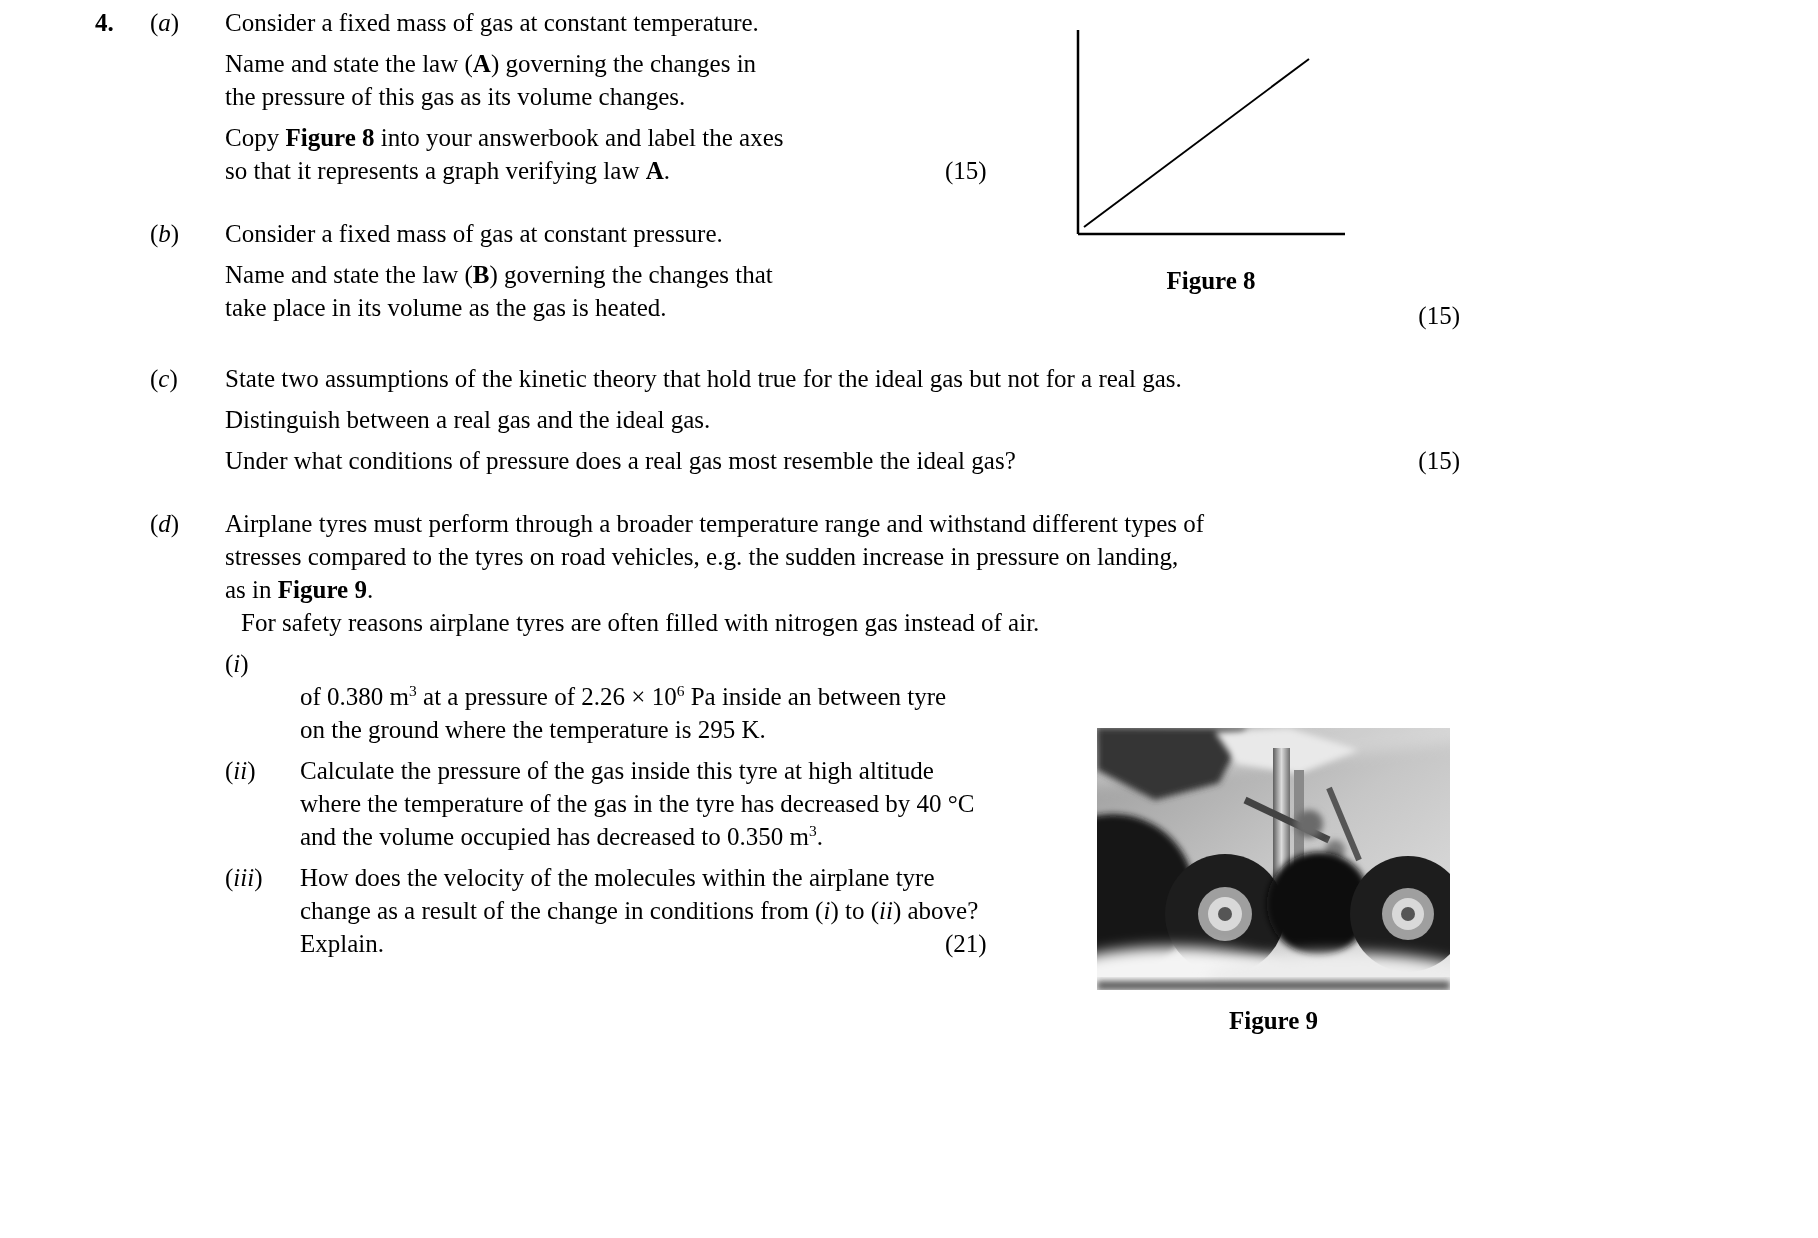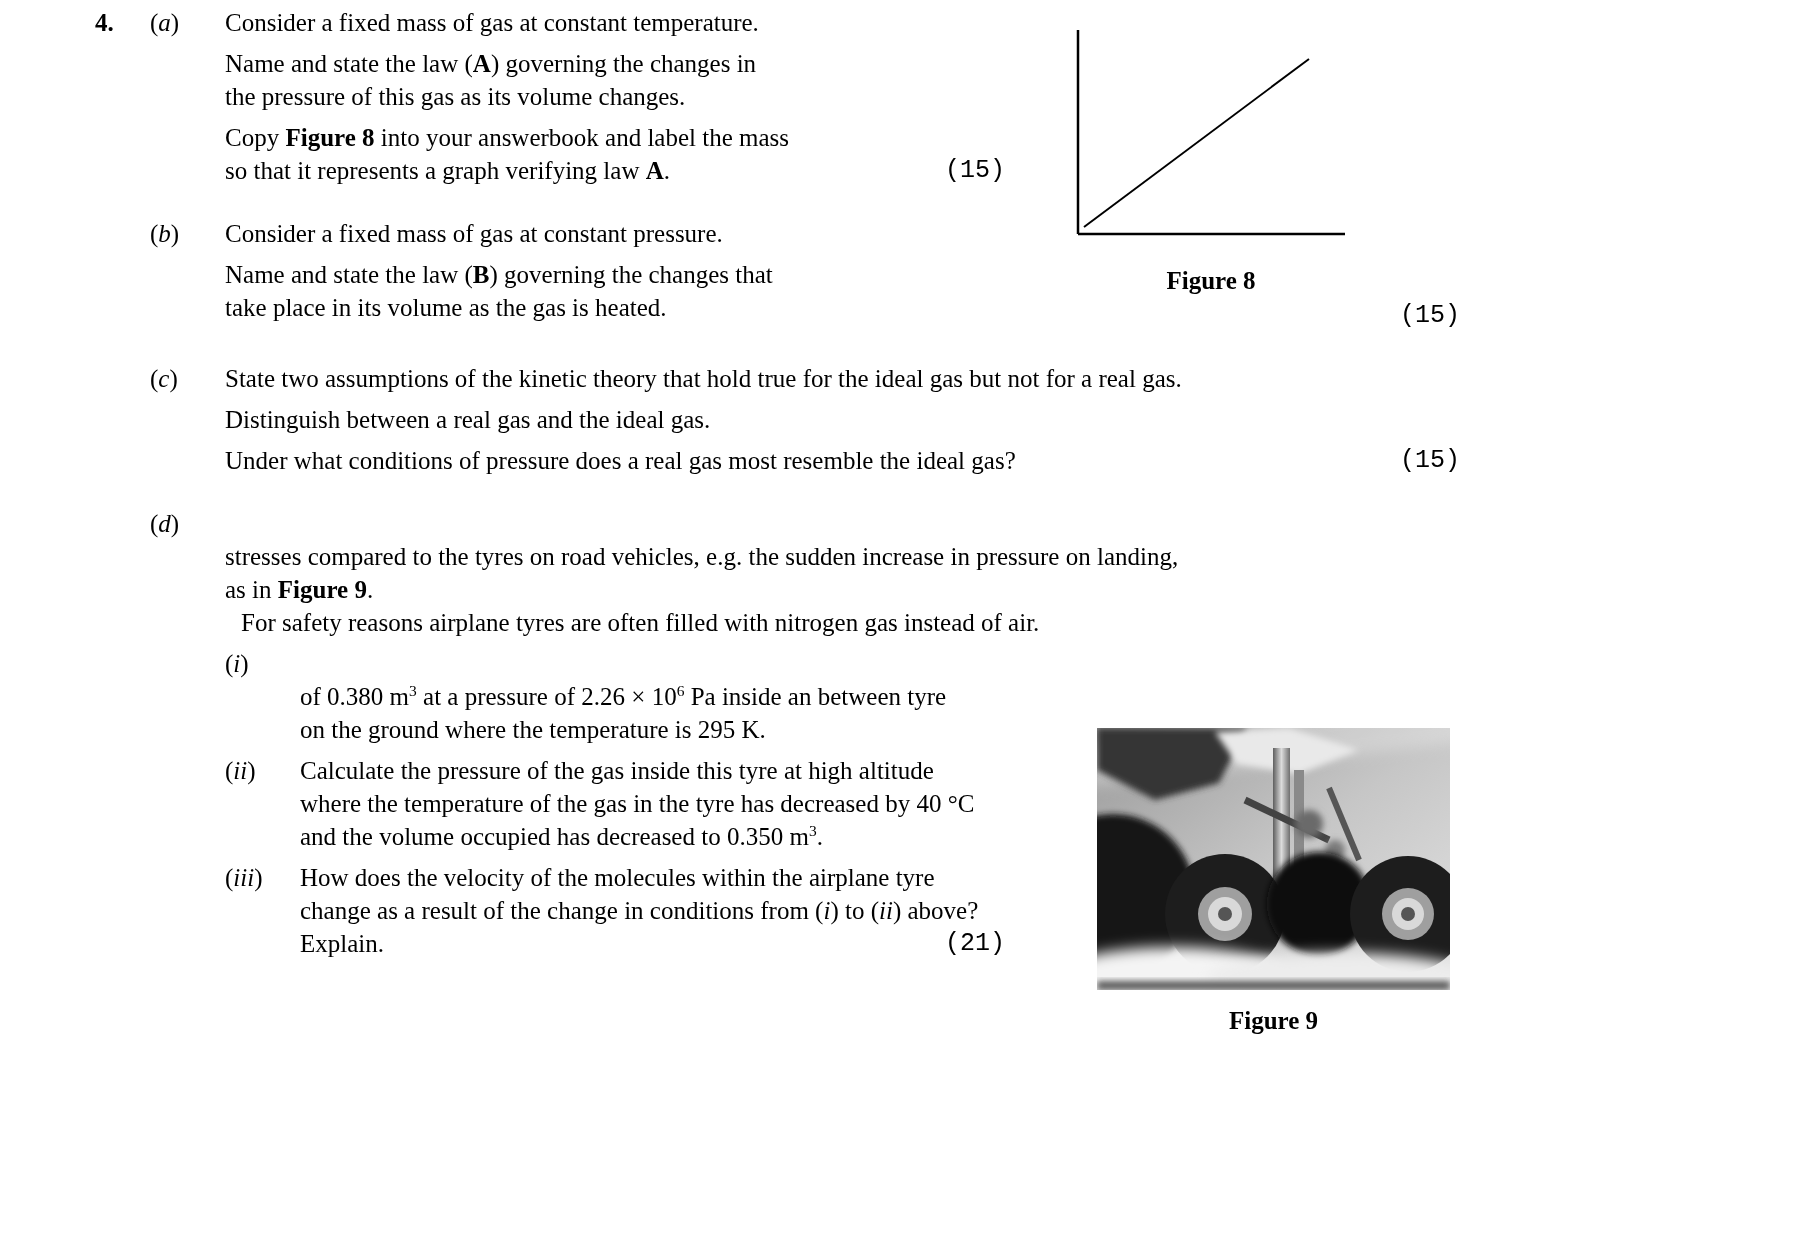--- a/index.html
+++ b/index.html
@@ -30,21 +30,21 @@
   .plabel{}
   .ptext p{margin:8px 0 0 0;position:relative;}
   .ptext p.nogap{margin-top:0;margin-left:16px;}
   .ptext p:first-child{margin-top:0;}
   .subitem{
     display:grid;
     grid-template-columns:75px minmax(0,1fr);
     margin-top:8px;
   }
   .subitem .stext p{margin:0;position:relative;}
-  .marks{position:absolute;bottom:0;white-space:nowrap;font-family:Liberation Mono, monospace;}
+  .marks{position:absolute;bottom:0;white-space:nowrap;}
   .marks.at720{left:720px;}
   .marks.at645{left:645px;}
   .marks.atright{right:0;}
   sup{font-size:0.62em;line-height:0;}
   b{font-weight:bold;}
   i{font-style:italic;}
   .fig8{
     position:absolute;
     left:1075px;
     top:28px;
@@ -69,21 +69,21 @@
 <div class="page">
 
   <div class="content">
 
     <div class="part first">
       <div class="qnum">4.</div>
       <div class="plabel"><span>(</span><i>a</i><span>)</span></div>
       <div class="ptext">
         <p><span>Consider a fixed mass of gas at constant temperature.</span></p>
         <p><span>Name and state the law (</span><b>A</b><span>) governing the changes in</span><br><span>the pressure of this gas as its volume changes.</span></p>
-        <p><span><span>Copy </span><b>Figure 8</b><span> into your answerbook and label the mass</span><br><span>so that it represents a graph verifying law </span><b>A</b><span>.</span></span><span class="marks at720">(15)</span></p>
+        <p><span><span>Copy </span><b>Figure 8</b><span> into your answerbook and label the axes</span><br><span>so that it represents a graph verifying law </span><b>A</b><span>.</span></span><span class="marks at720">(15)</span></p>
       </div>
     </div>
 
     <div class="part">
       <div class="qnum"></div>
       <div class="plabel"><span>(</span><i>b</i><span>)</span></div>
       <div class="ptext">
         <p><span>Consider a fixed mass of gas at constant pressure.</span></p>
         <p><span>Name and state the law (</span><b>B</b><span>) governing the changes that</span><br><span>take place in its volume as the gas is heated.</span></p>
         <p><span class="marks atright">(15)</span></p>
@@ -97,21 +97,21 @@
         <p><span>State two assumptions of the kinetic theory that hold true for the ideal gas but not for a real gas.</span></p>
         <p><span>Distinguish between a real gas and the ideal gas.</span></p>
         <p><span><span>Under what conditions of pressure does a real gas most resemble the ideal gas?</span></span><span class="marks atright">(15)</span></p>
       </div>
     </div>
 
     <div class="part">
       <div class="qnum"></div>
       <div class="plabel"><span>(</span><i>d</i><span>)</span></div>
       <div class="ptext">
-        <p><br><span>stresses compared to the tyres on road vehicles, e.g. the sudden increase in pressure on landing,</span><br><span>as in </span><b>Figure 9</b><span>.</span></p>
+        <p><span>Airplane tyres must perform through a broader temperature range and withstand different types of</span><br><span>stresses compared to the tyres on road vehicles, e.g. the sudden increase in pressure on landing,</span><br><span>as in </span><b>Figure 9</b><span>.</span></p>
         <p class="nogap"><span>For safety reasons airplane tyres are often filled with nitrogen gas instead of air.</span></p>
 
         <div class="subitem">
           <div><span>(</span><i>i</i><span>)</span></div>
           <div class="stext">
             <p><br><span>of 0.380 m</span><sup>3</sup><span> at a pressure of 2.26 × 10</span><sup>6</sup><span> Pa inside an between tyre</span><br><span>on the ground where the temperature is 295 K.</span></p>
           </div>
         </div>
 
         <div class="subitem">

